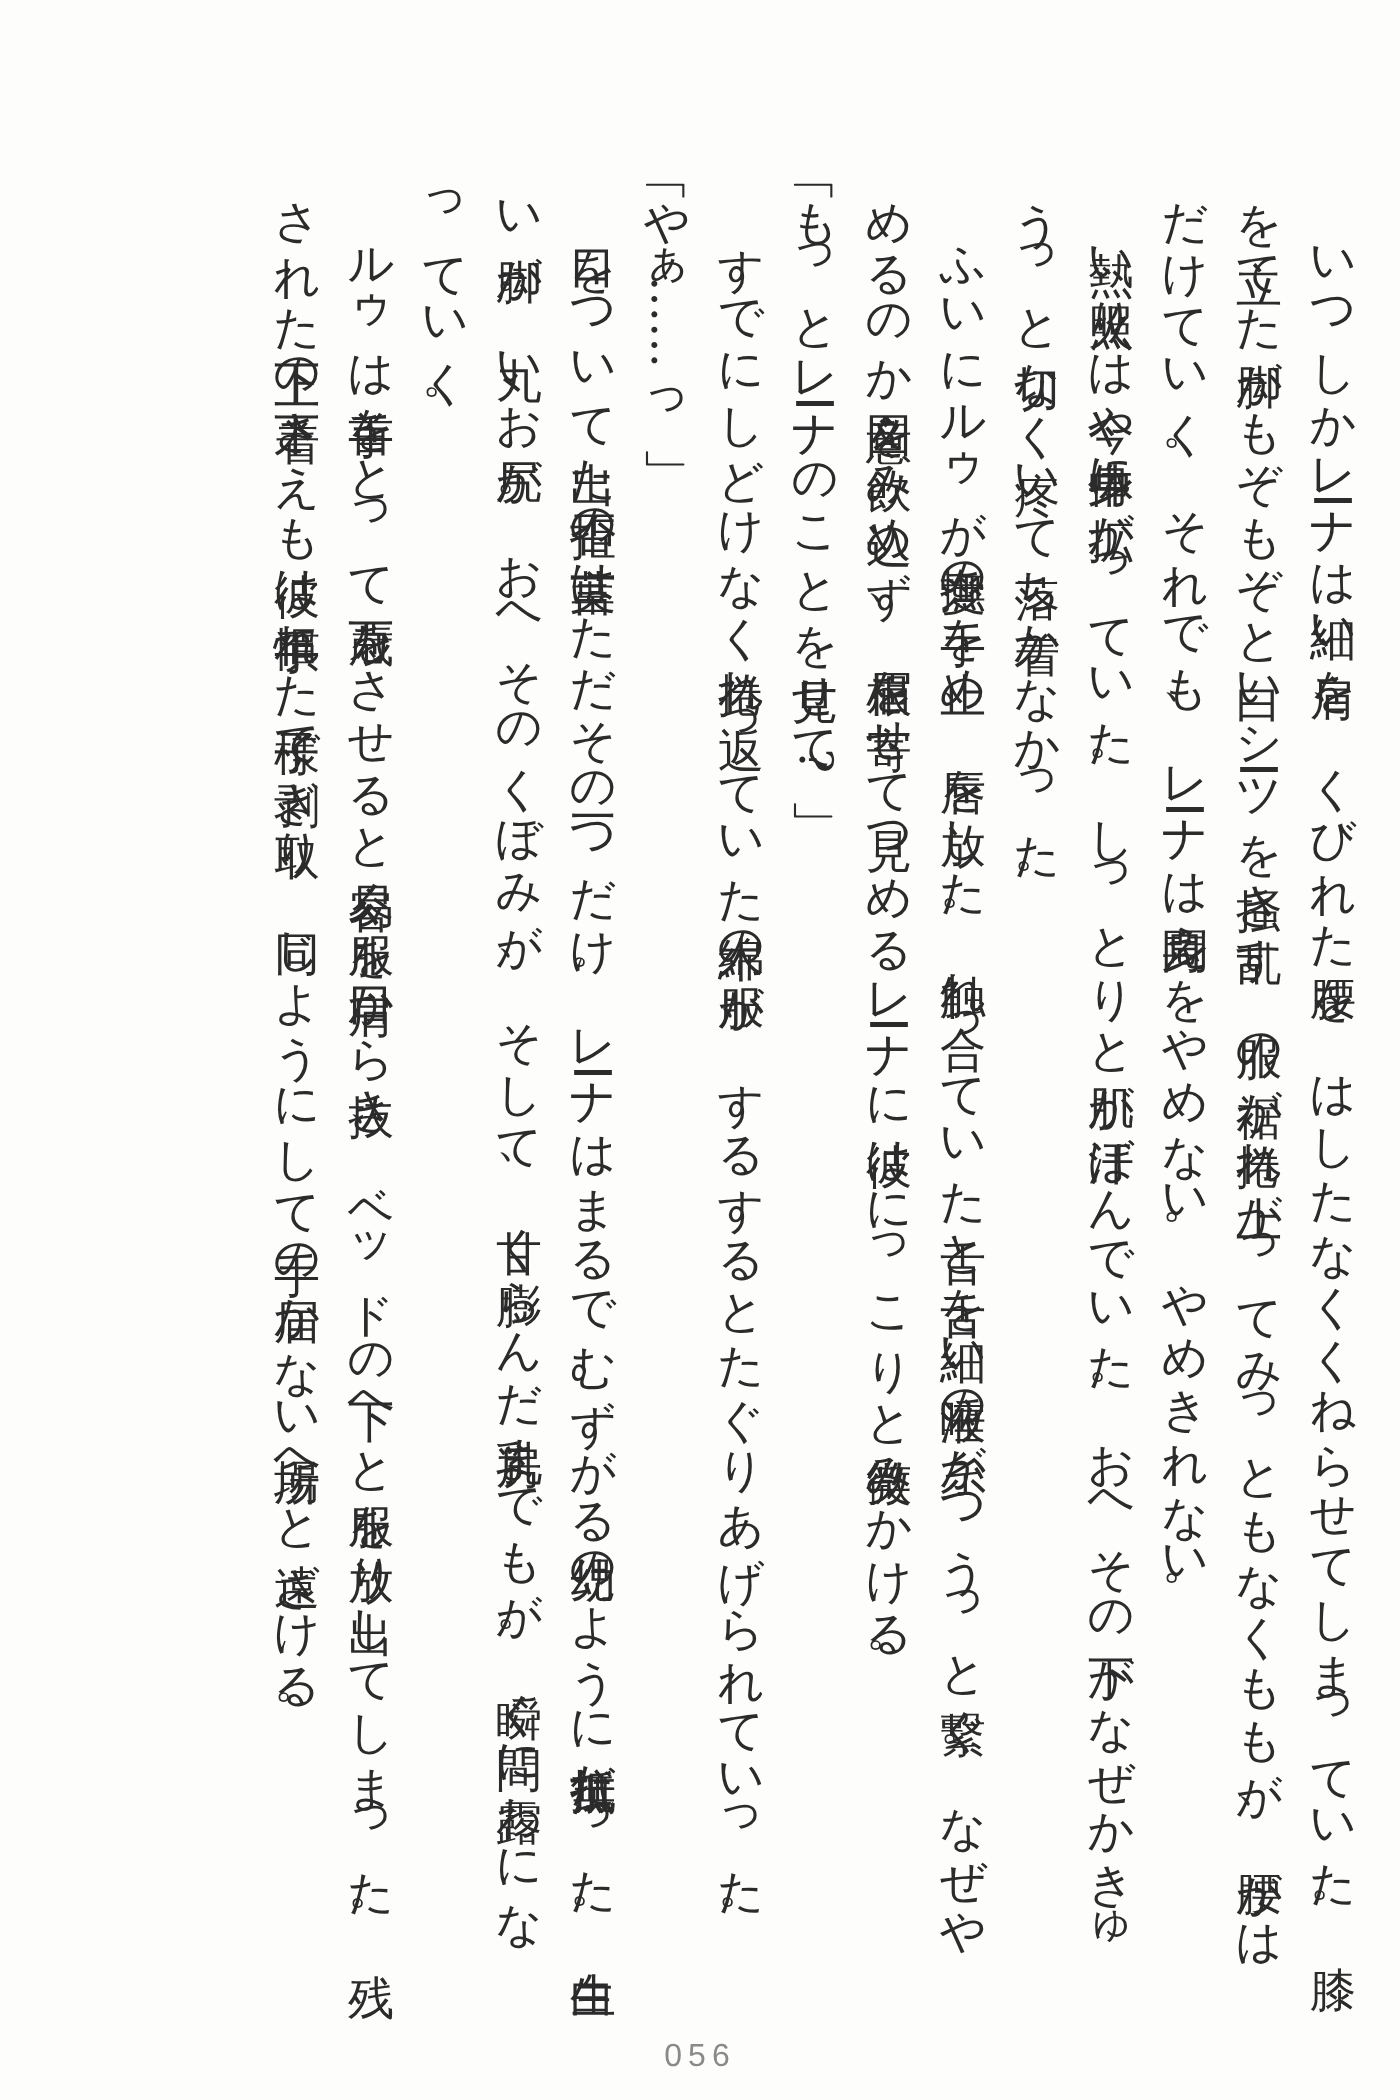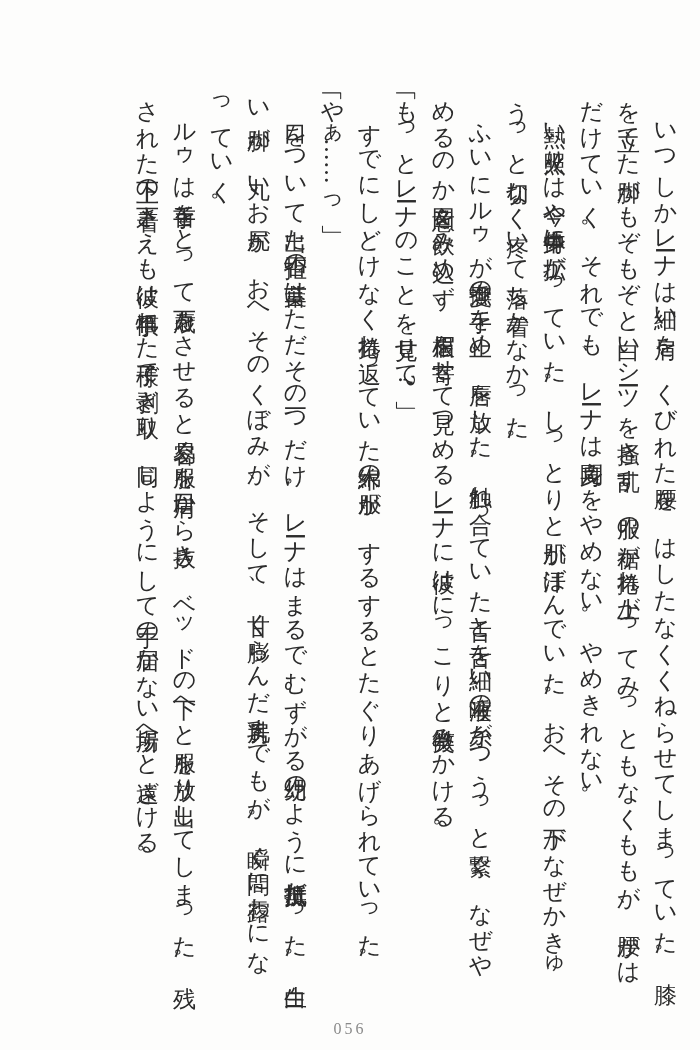--- a/index.html
+++ b/index.html
@@ -35,21 +35,21 @@
   }
   .text-block p.indent {
     text-indent: 1em;           
   }
   .page-number {
     position: absolute;
     bottom: 12px;
     left: 0;
     width: 100%;
     text-align: center;
-    font-family: Liberation Serif, serif;
+    font-family: Liberation Sans, sans-serif;
     font-size: 16px;
     letter-spacing: 3px;
     color: #8a8a8a;
   }
 </style>
 </head>
 <body>
 
 <div class="book-page">
 

